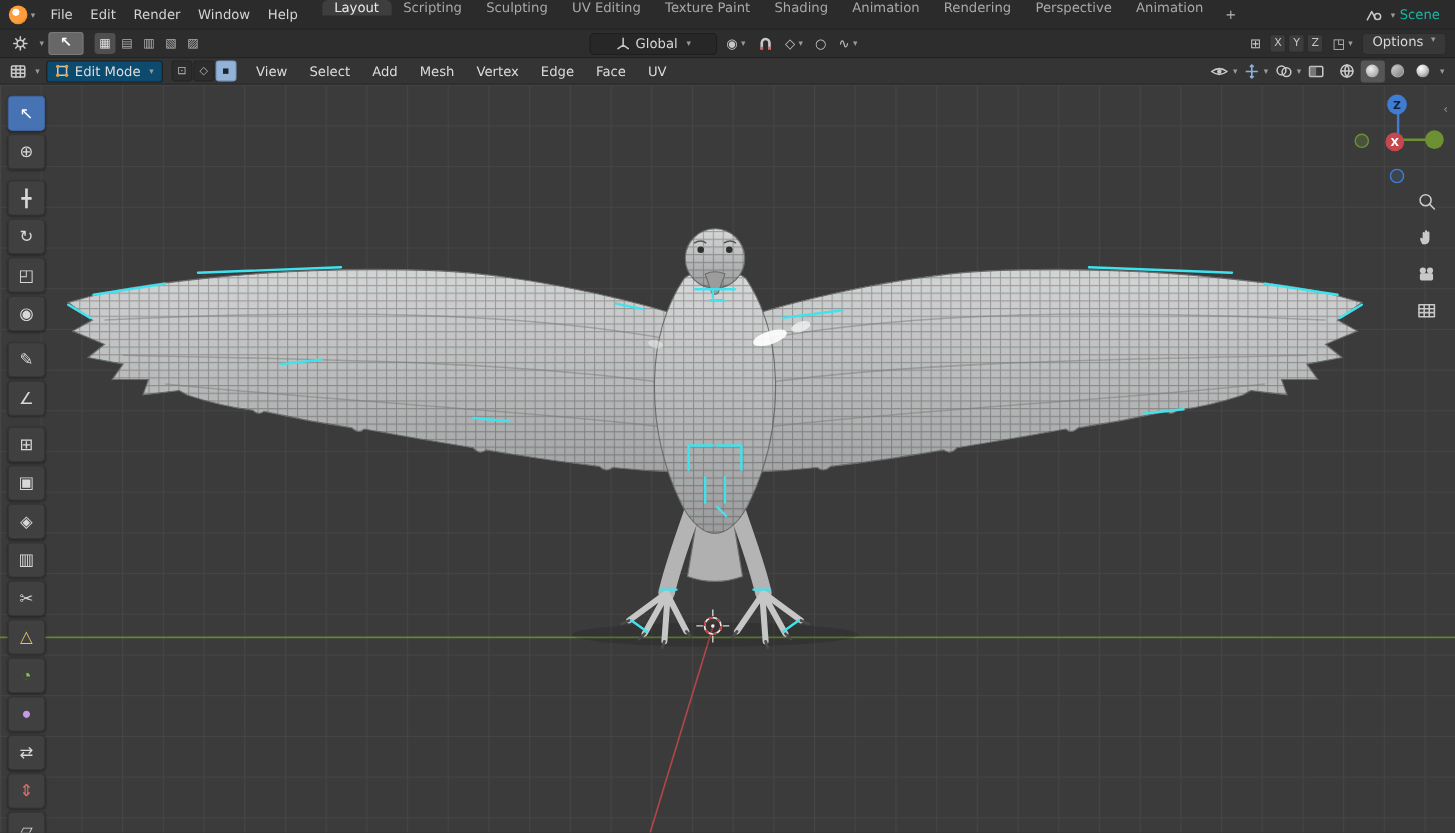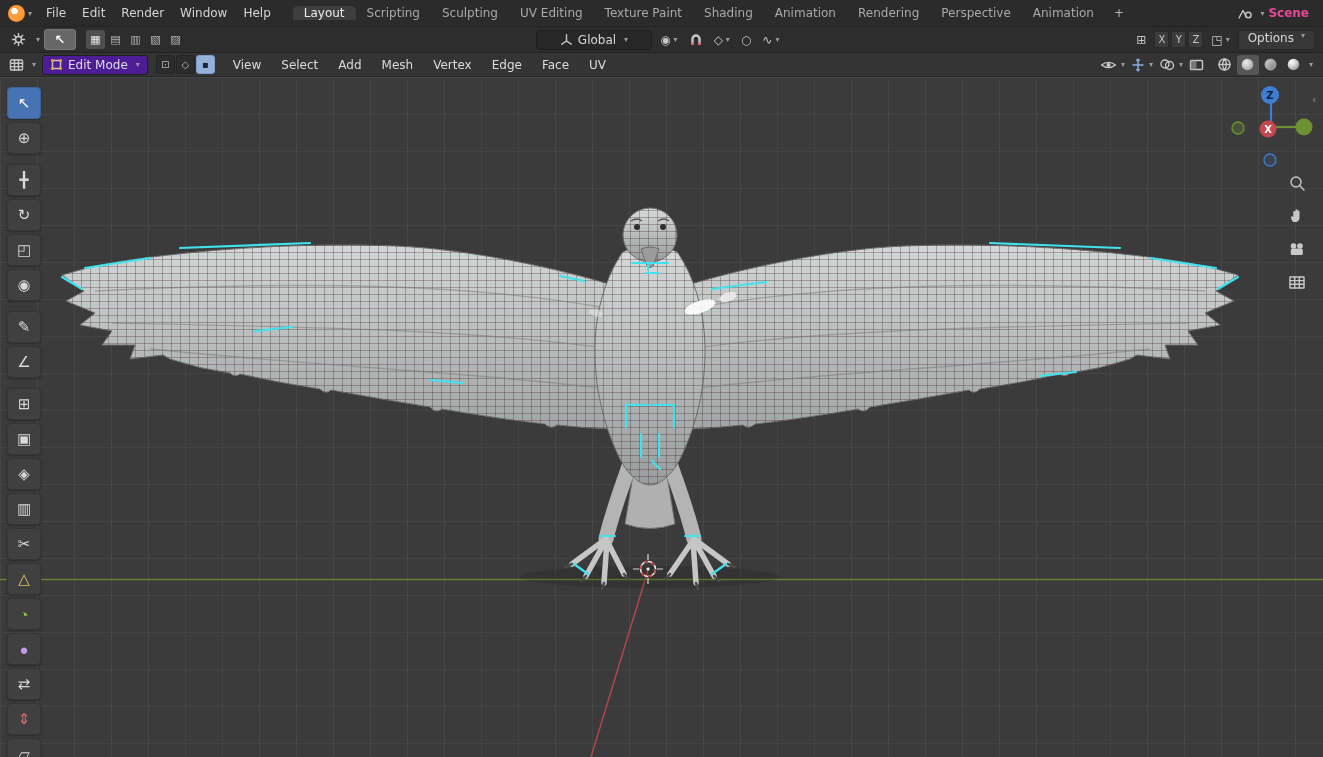--- a/index.html
+++ b/index.html
@@ -13,26 +13,26 @@
     position:relative;
   }
   .chev{font-size:8px;color:#9a9a9a;margin-left:3px;}
   
   .topbar{height:26px;display:flex;align-items:center;padding:0 8px;background:var(--bg);}
   .logo{width:17px;height:17px;border-radius:50%;
     background:radial-gradient(circle at 38% 36%, #ffffff 0 3px, #ff9d3c 3.5px 58%, #d96e15 100%);
     flex:0 0 auto;}
   .menus{display:flex;margin-left:6px;}
   .menu-item{padding:4px 8px;border-radius:3px;color:#d4d4d4;cursor:default;}
-  .tabs{display:flex;align-items:center;height:26px;margin-left:14px;}
+  .tabs{display:flex;align-items:flex-start;height:26px;margin-left:14px;}
   .tab{display:flex;align-items:center;padding:0 11px;color:#a9a9a9;font-size:12px;border-radius:5px 5px 0 0;}
   .tab.active{background:#3e3e3e;color:#e9e9e9;}
   .tab-add{display:flex;align-items:center;padding:0 9px;color:#b5b5b5;}
   .scene-cluster{margin-left:auto;display:flex;align-items:center;gap:4px;padding-right:6px;}
-  .scene-cluster .label{color:#ec4899;font-weight:bold;}
+  .scene-cluster .label{color:#14b8a6;}
   
   .toolrow{height:27px;display:flex;align-items:center;background:var(--bg2);
     border-top:1px solid #232323;border-bottom:1px solid #222;padding:0 8px;gap:4px;}
   .icon-btn{display:flex;align-items:center;justify-content:center;border-radius:3px;color:#c6c6c6;height:21px;padding:0 3px;}
   .active-tool-btn{width:32px;height:21px;background:#676767;border:1px solid #7a7a7a;border-radius:3px;
     color:#fff;font-weight:bold;display:flex;align-items:center;justify-content:center;font-size:13px;}
   .mini-toggles{display:flex;gap:1px;margin-left:6px;}
   .mini{width:19px;height:19px;display:flex;align-items:center;justify-content:center;
     font-size:11px;color:#b4b4b4;border-radius:3px;}
   .mini.active{background:#4f4f4f;color:#e8e8e8;}
@@ -41,21 +41,21 @@
     border-radius:4px;height:20px;padding:0 23px;font-size:12px;color:#d8d8d8;}
   .ctr{display:flex;align-items:center;gap:5px;}
   .axis-btns{display:flex;gap:2px;}
   .axis-btn{width:15px;height:17px;background:#3c3c3c;border:1px solid #2a2a2a;border-radius:2px;
     font-size:10px;color:#c6c6c6;display:flex;align-items:center;justify-content:center;}
   .options-pill{display:flex;align-items:flex-start;gap:4px;background:#383838;border:1px solid #2a2a2a;
     border-radius:4px;height:20px;padding:0 9px;color:#d8d8d8;}
   
   .vpheader{height:24px;display:flex;align-items:center;background:var(--bg3);
     border-bottom:1px solid #282828;padding:0 6px;gap:2px;}
-  .mode-pill{display:flex;align-items:center;gap:5px;background:#4c1d95;border:1px solid #1f1f1f;
+  .mode-pill{display:flex;align-items:center;gap:5px;background:#0c4a6e;border:1px solid #1f1f1f;
     border-radius:3px;height:20px;padding:0 7px;margin-left:4px;color:#dedede;}
   .selmodes{display:flex;gap:1px;margin-left:6px;margin-right:6px;}
   .selmode{width:19px;height:19px;border-radius:3px;background:#2c2c2c;border:1px solid #242424;
     color:#b8b8b8;font-size:10px;display:flex;align-items:center;justify-content:center;}
   .selmode.active{background:#93b2d8;border-color:#7d9dc4;color:#1d2430;}
   .vph-menus{display:flex;align-items:center;}
   .vph-menu{padding:3px 10px;color:#dcdcdc;font-size:12px;}
   .vph-right{margin-left:auto;display:flex;align-items:center;gap:6px;padding-right:4px;}
   .hdr-ic{display:flex;align-items:center;gap:1px;}
   .shade-group{display:flex;align-items:center;gap:1px;margin-left:4px;}

